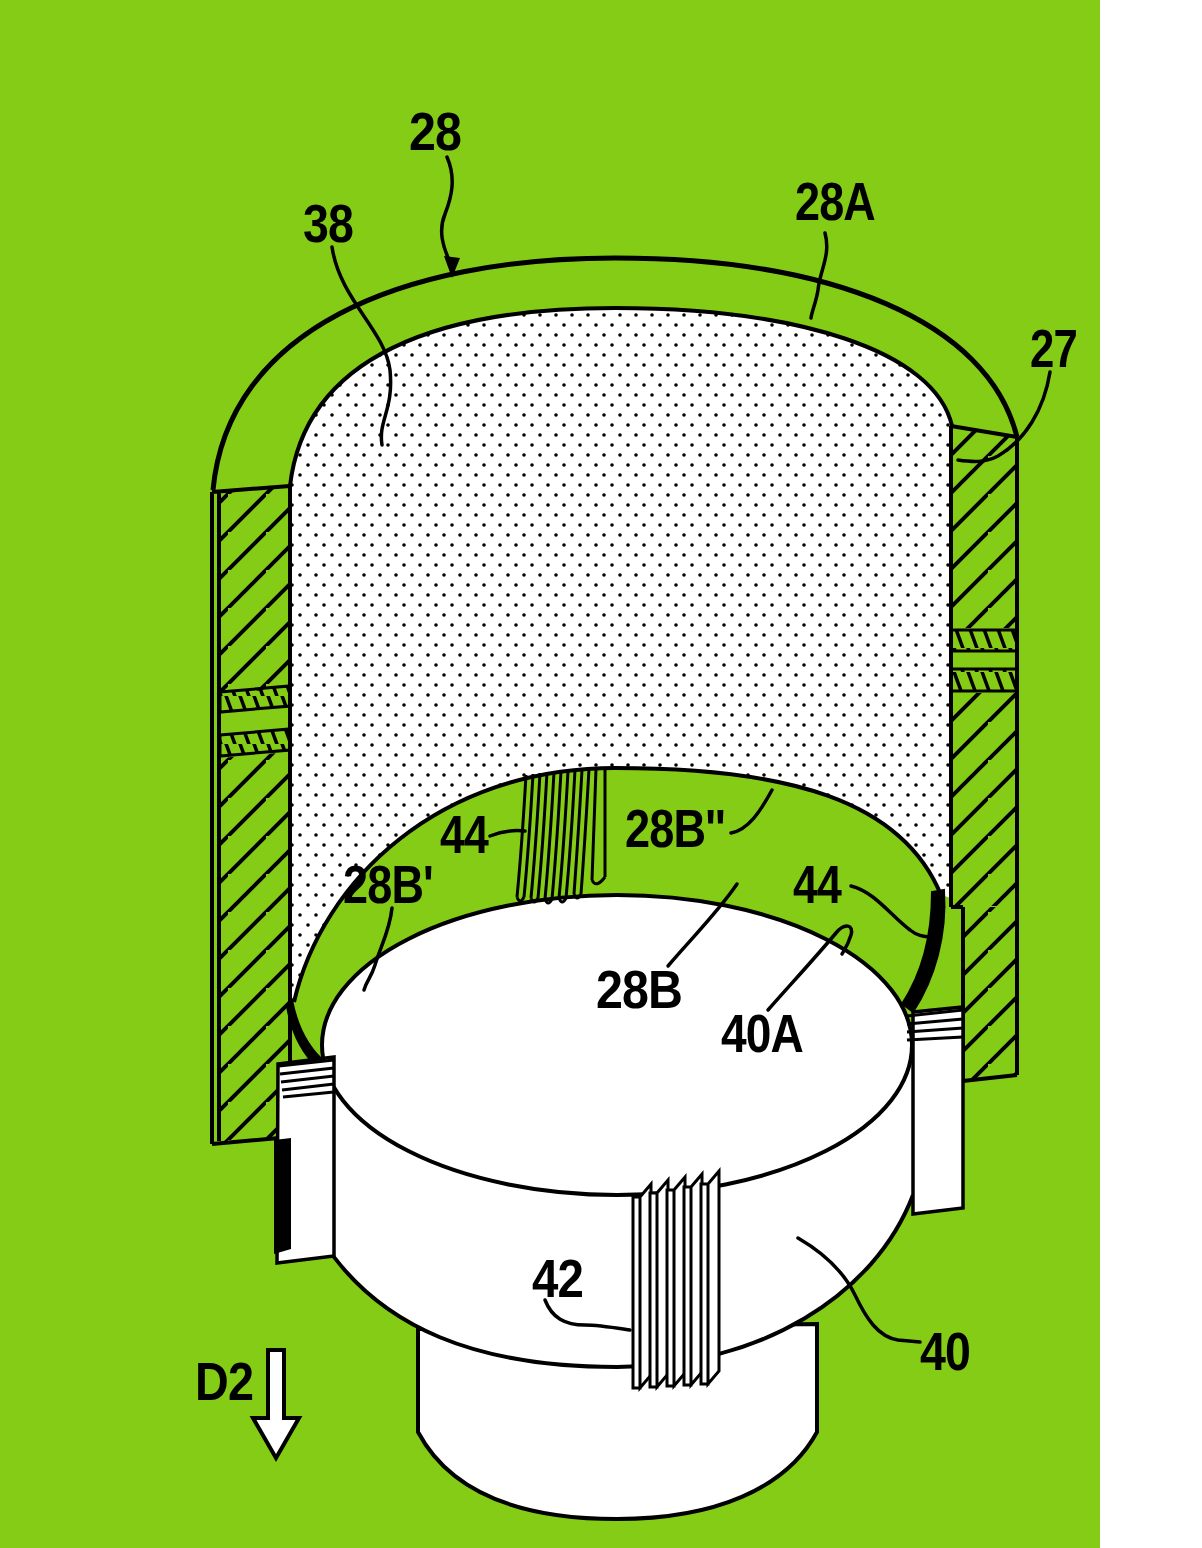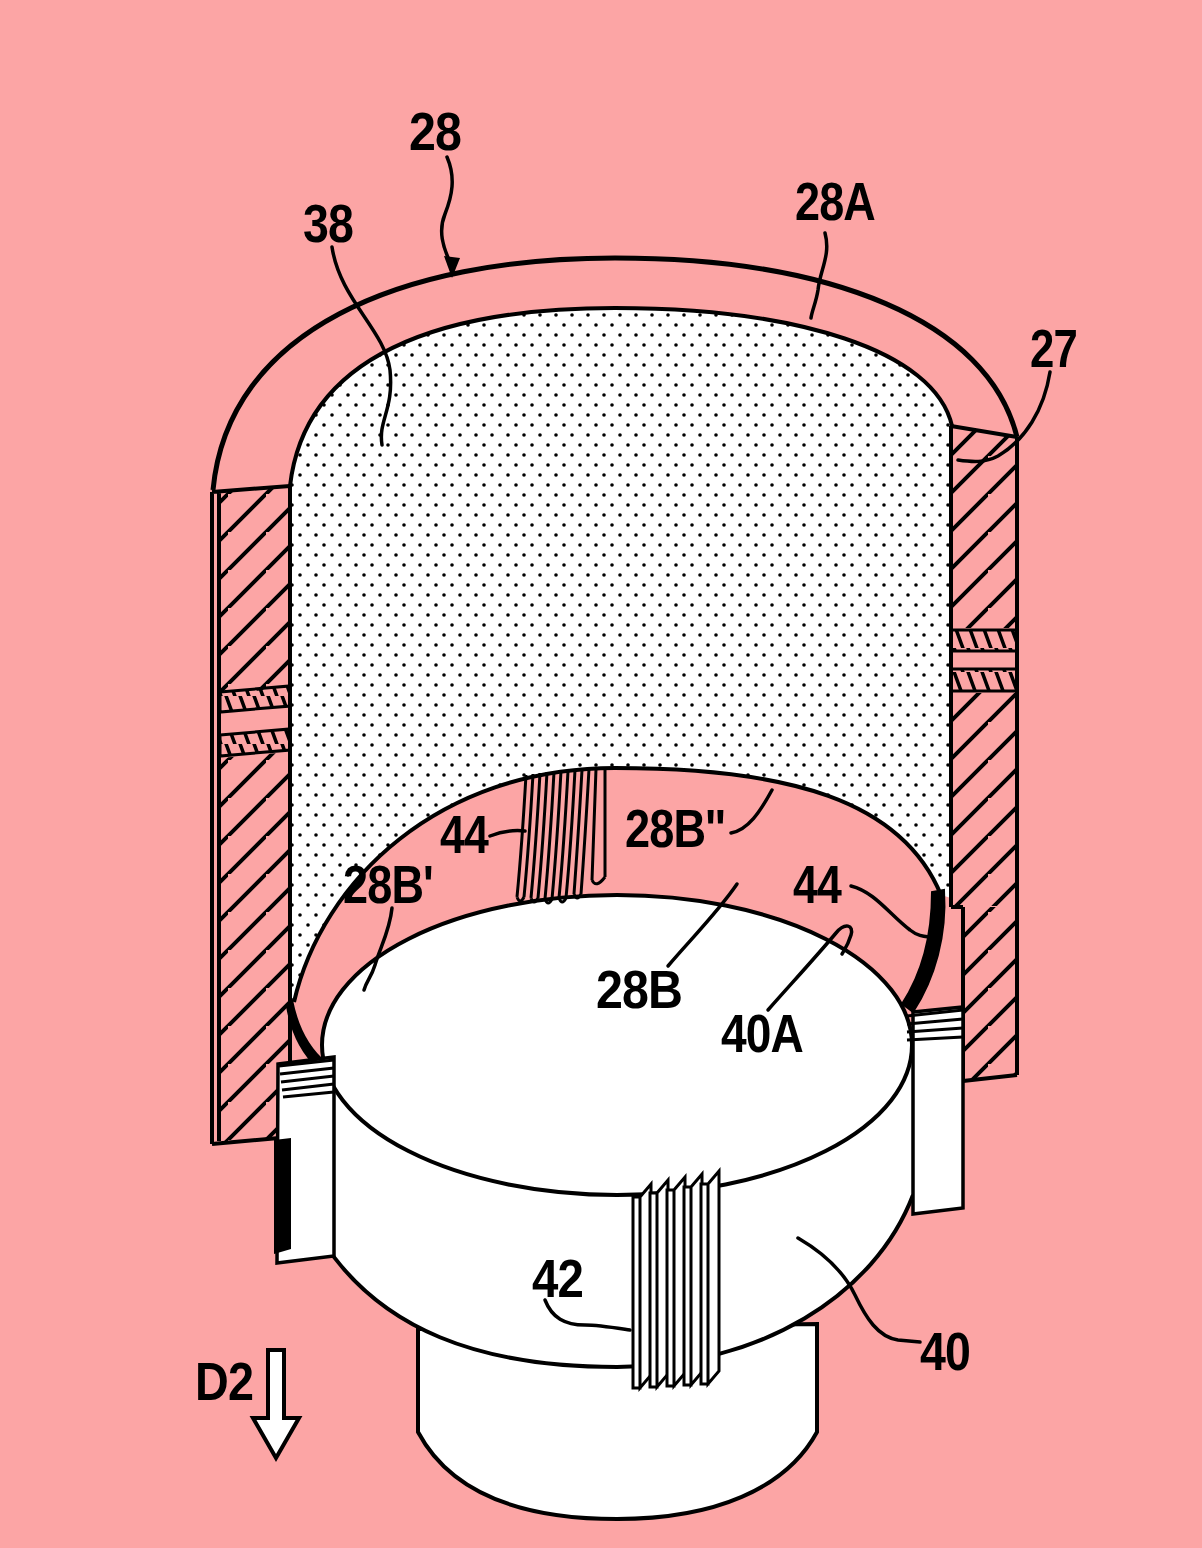--- a/index.html
+++ b/index.html
@@ -1,16 +1,16 @@
 <!DOCTYPE html>
 <html><head>
 <meta charset="utf-8">
 <style>
   html,body{margin:0;padding:0;background:#ffffff;}
-  .page{position:relative;width:1202px;height:1548px;background:#fca5a5;overflow:hidden;}
+  .page{position:relative;width:1100px;height:1548px;background:#84cc16;overflow:hidden;}
   svg{display:block;}
   .ref-label{font-family:"Liberation Sans","DejaVu Sans",sans-serif;font-weight:bold;font-size:54px;fill:#000;letter-spacing:-1px;}
 </style>
 </head>
 <body>
 
 <div class="page">
 <svg width="1202" height="1548" viewBox="0 0 1202 1548">
   <defs>
 

